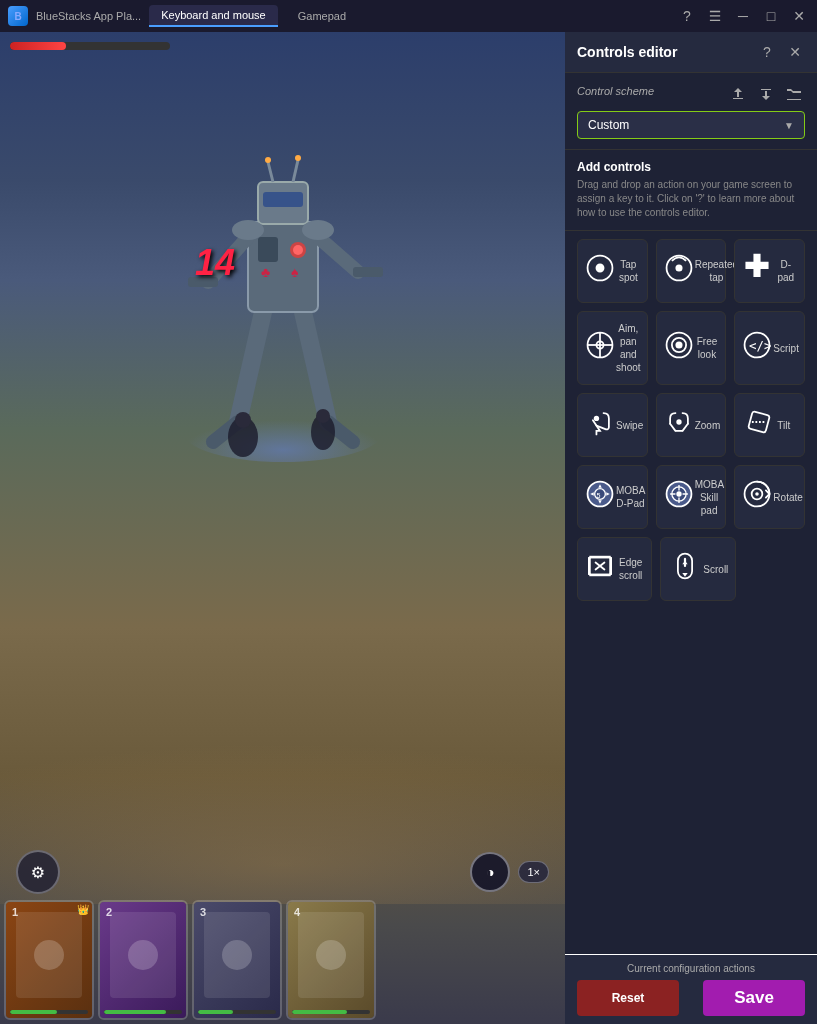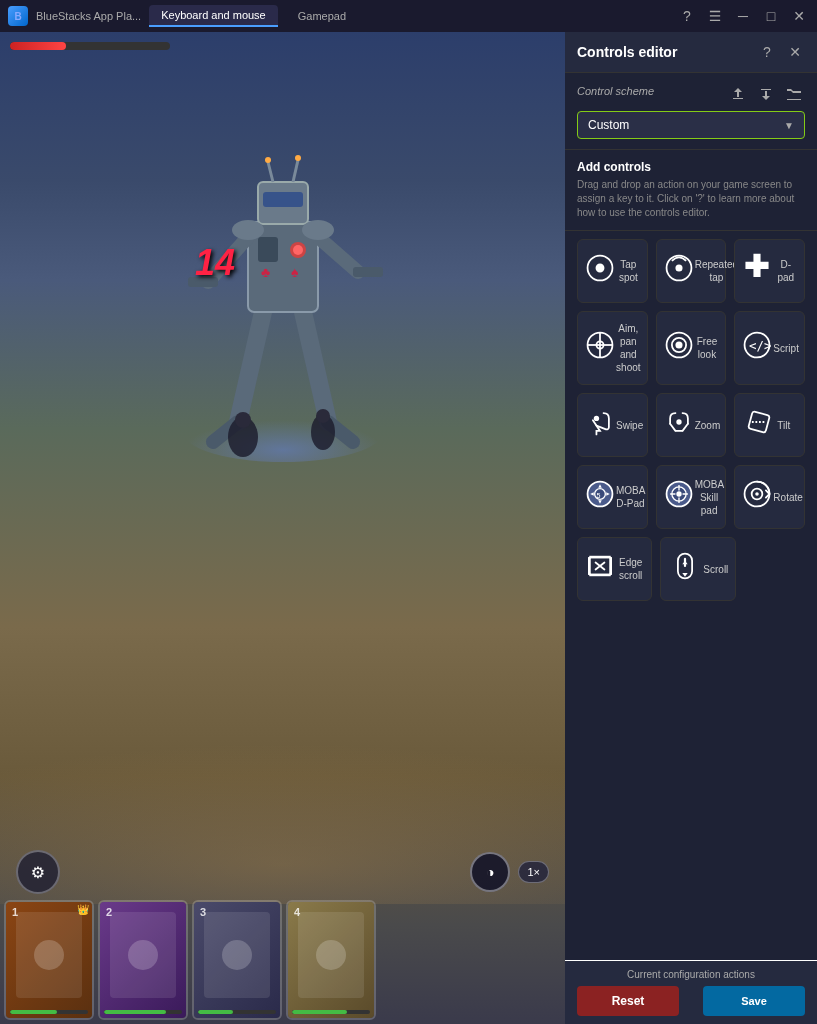--- a/index.html
+++ b/index.html
@@ -419,25 +419,25 @@
       border: none;
       border-radius: 4px;
       color: #fff;
       font-size: 12px;
       cursor: pointer;
       font-weight: 600;
     }
     .btn-save {
       flex: 1;
       padding: 8px;
-      background: #0369a1;
+      background: #a21caf;
       border: none;
       border-radius: 4px;
       color: #fff;
-      font-size: 11px;
+      font-size: 17px;
       cursor: pointer;
       font-weight: 600;
     }
 
     
     .terrain-overlay {
       position: absolute;
       bottom: 120px;
       left: 0;
       right: 0;

